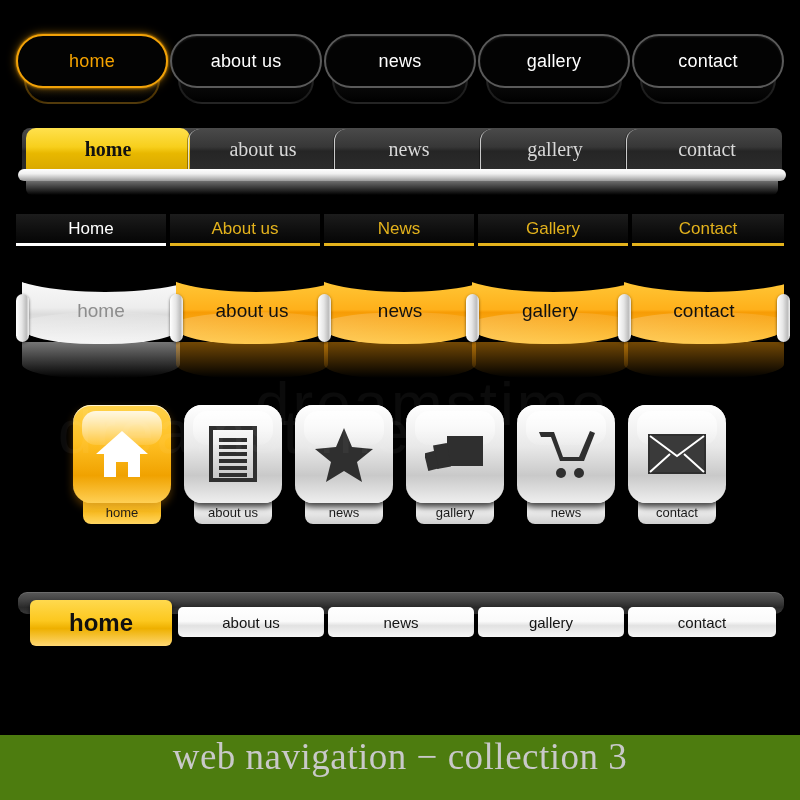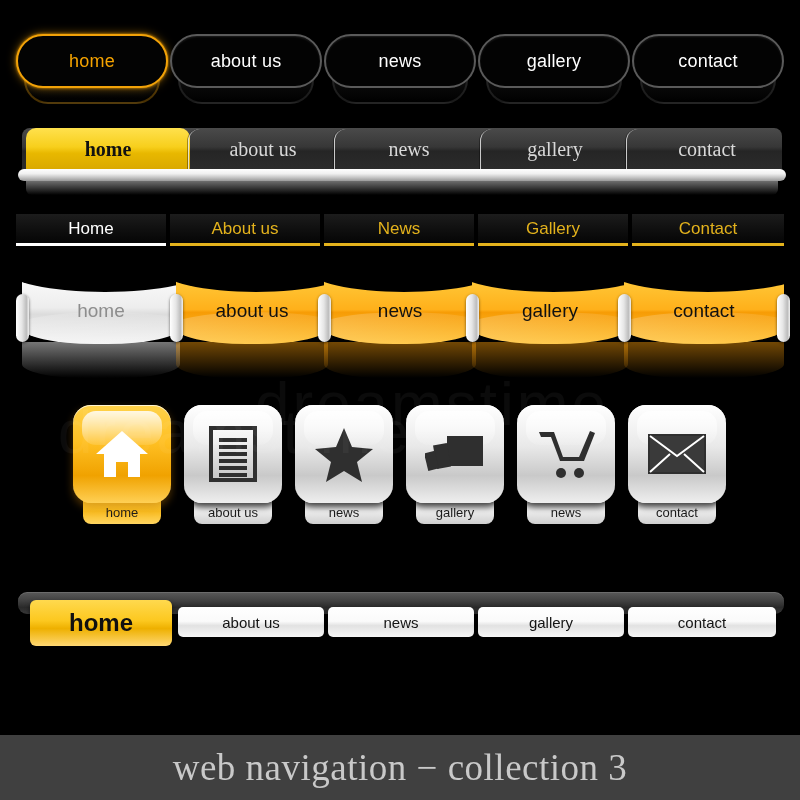--- a/index.html
+++ b/index.html
@@ -168,22 +168,22 @@
   }
   .n6-tab.active {
     top: 8px; height: 46px; border-radius: 6px;
     background: linear-gradient(to bottom, #ffd94e 0%, #fcc81f 45%, #eeb000 62%, #ffd873 100%);
     font-size: 24px; font-weight: 700; color: #101010;
   }
 
   
   .footer {
     position: absolute; left: 0; bottom: 0; width: 800px; height: 65px;
-    background: #404040;
-    display: flex; align-items: center; justify-content: center;
+    background: #4d7c0f;
+    display: flex; align-items: flex-start; justify-content: center;
   }
   .footer-title {
     font-family: "Liberation Serif", serif;
     font-size: 37px; color: #c9c9c9; letter-spacing: .5px;
   }
 
   .wm {
     position: absolute; left: 0; top: 0; width: 800px; height: 800px;
     pointer-events: none; z-index: 40;
     font-family: "Liberation Sans", sans-serif;

